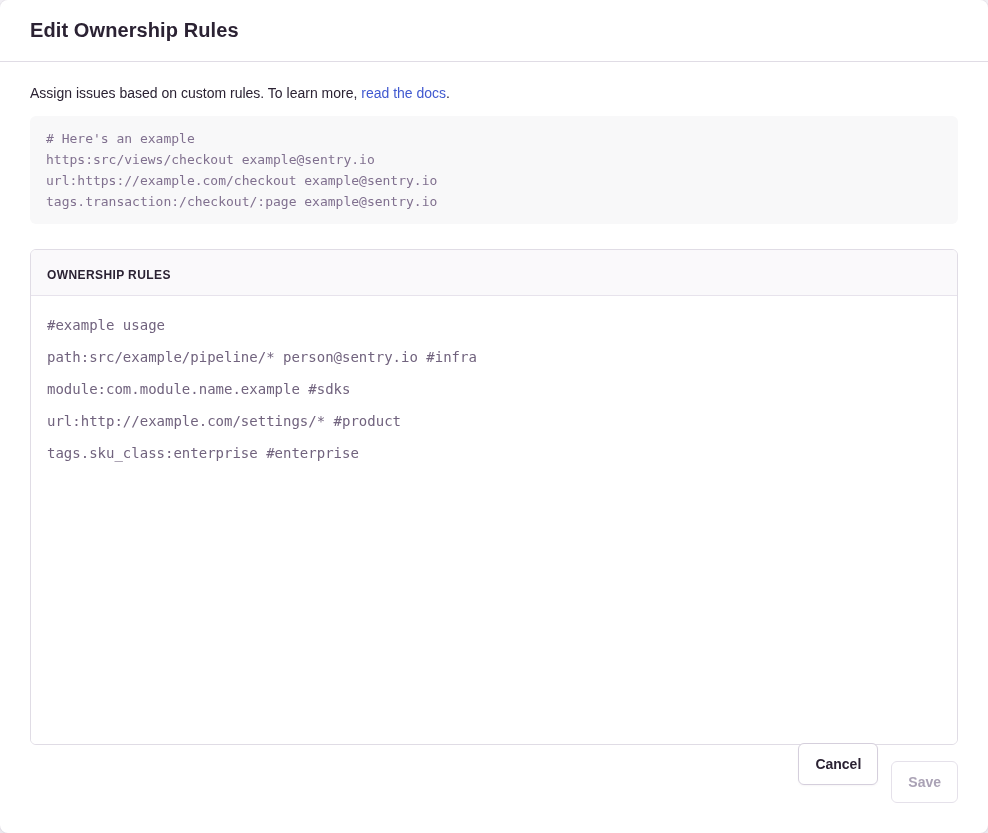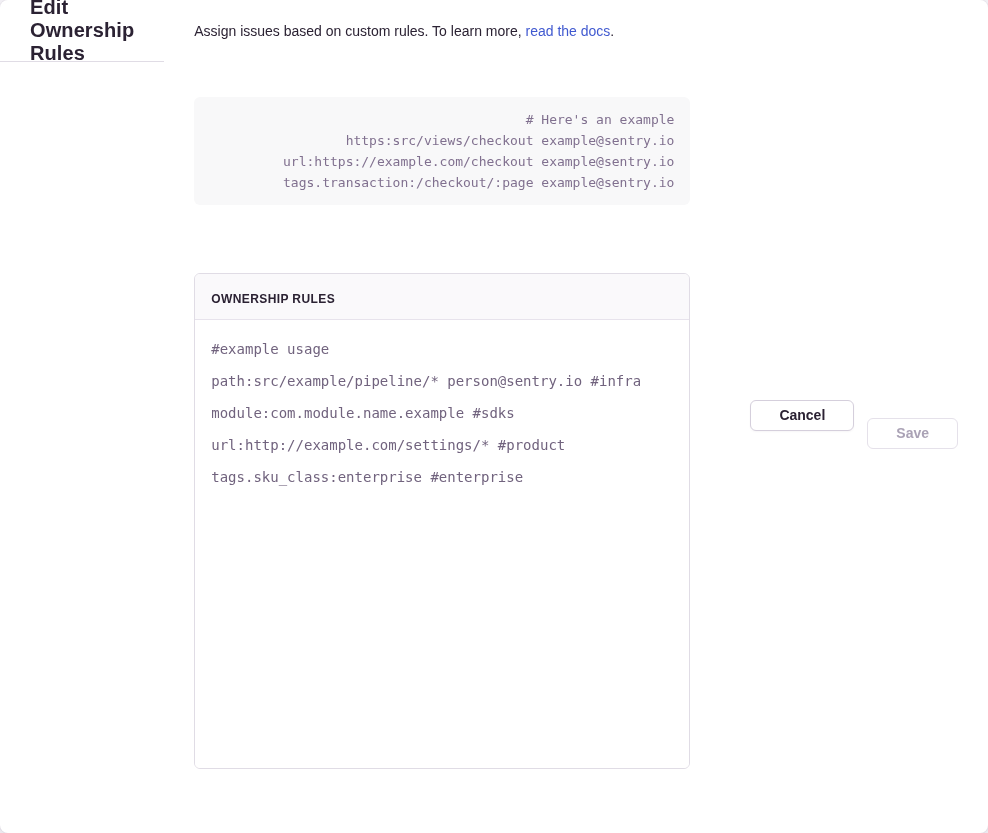--- a/index.html
+++ b/index.html
@@ -12,21 +12,21 @@
     align-items: flex-start;
     justify-content: flex-start;
   }
   .modal {
     width: 988px;
     height: 833px;
     background: #ffffff;
     border-radius: 8px;
     box-shadow: 0 0 0 1px rgba(43,34,51,0.04), 0 10px 30px rgba(43,34,51,0.10);
     display: flex;
-    flex-direction: row;
+    flex-direction: column;
     overflow: hidden;
   }
   .modal-header {
     height: 62px;
     flex: 0 0 62px;
     display: flex;
     align-items: center;
     padding: 0 30px;
     border-bottom: 1px solid #e0dce5;
   }
@@ -35,21 +35,20 @@
     font-weight: 700;
     color: #2b2233;
     letter-spacing: 0.1px;
   }
   .modal-body {
     flex: 1 1 auto;
     padding: 23px 30px 0 30px;
     display: flex;
     flex-direction: column;
     min-height: 0;
-    gap: 43px;
   }
   .description {
     font-size: 14px;
     line-height: 17px;
     color: #2b2233;
     margin-bottom: 14px;
   }
   .doc-link {
     text-decoration: none;
     cursor: pointer;
@@ -101,22 +100,22 @@
   }
   .modal-footer {
     flex: 0 0 auto;
     display: flex;
     justify-content: flex-end;
     align-items: center;
     gap: 13px;
     padding: 27px 30px 30px 30px;
   }
   .btn {
-    height: 31px;
-    padding: 0 28px;
+    height: 42px;
+    padding: 0 16px;
     border-radius: 6px;
     font-family: "Liberation Sans", sans-serif;
     font-size: 14px;
     font-weight: 700;
     display: inline-flex;
     align-items: center;
     justify-content: center;
     background: #ffffff;
   }
   .btn-cancel {
@@ -139,21 +138,21 @@
 
   <div class="modal-header">
     <h1 class="modal-title" style="color: rgb(43, 34, 51);">Edit Ownership Rules</h1>
   </div>
 
   <div class="modal-body">
 
     <p class="description"><span>Assign issues based on custom rules. To learn more,</span>
       <a class="doc-link" href="#" style="color: rgb(64, 89, 208);">read the docs</a><span>.</span></p>
 
-    <div class="example-block" style="color: rgb(128, 112, 143); background: rgb(248, 248, 249); text-align: right;">
+    <div class="example-block" style="color: rgb(128, 112, 143); background: rgb(248, 248, 249);">
       <div class="example-line"># Here's an example</div>
       <div class="example-line">https:src/views/checkout example@sentry.io</div>
       <div class="example-line">url:https://example.com/checkout example@sentry.io</div>
       <div class="example-line">tags.transaction:/checkout/:page example@sentry.io</div>
     </div>
 
     <div class="rules-panel" style="border-color: rgb(224, 220, 229);">
       <div class="panel-header" style="background: rgb(250, 249, 251);">
         <span class="panel-title">OWNERSHIP RULES</span>
       </div>

